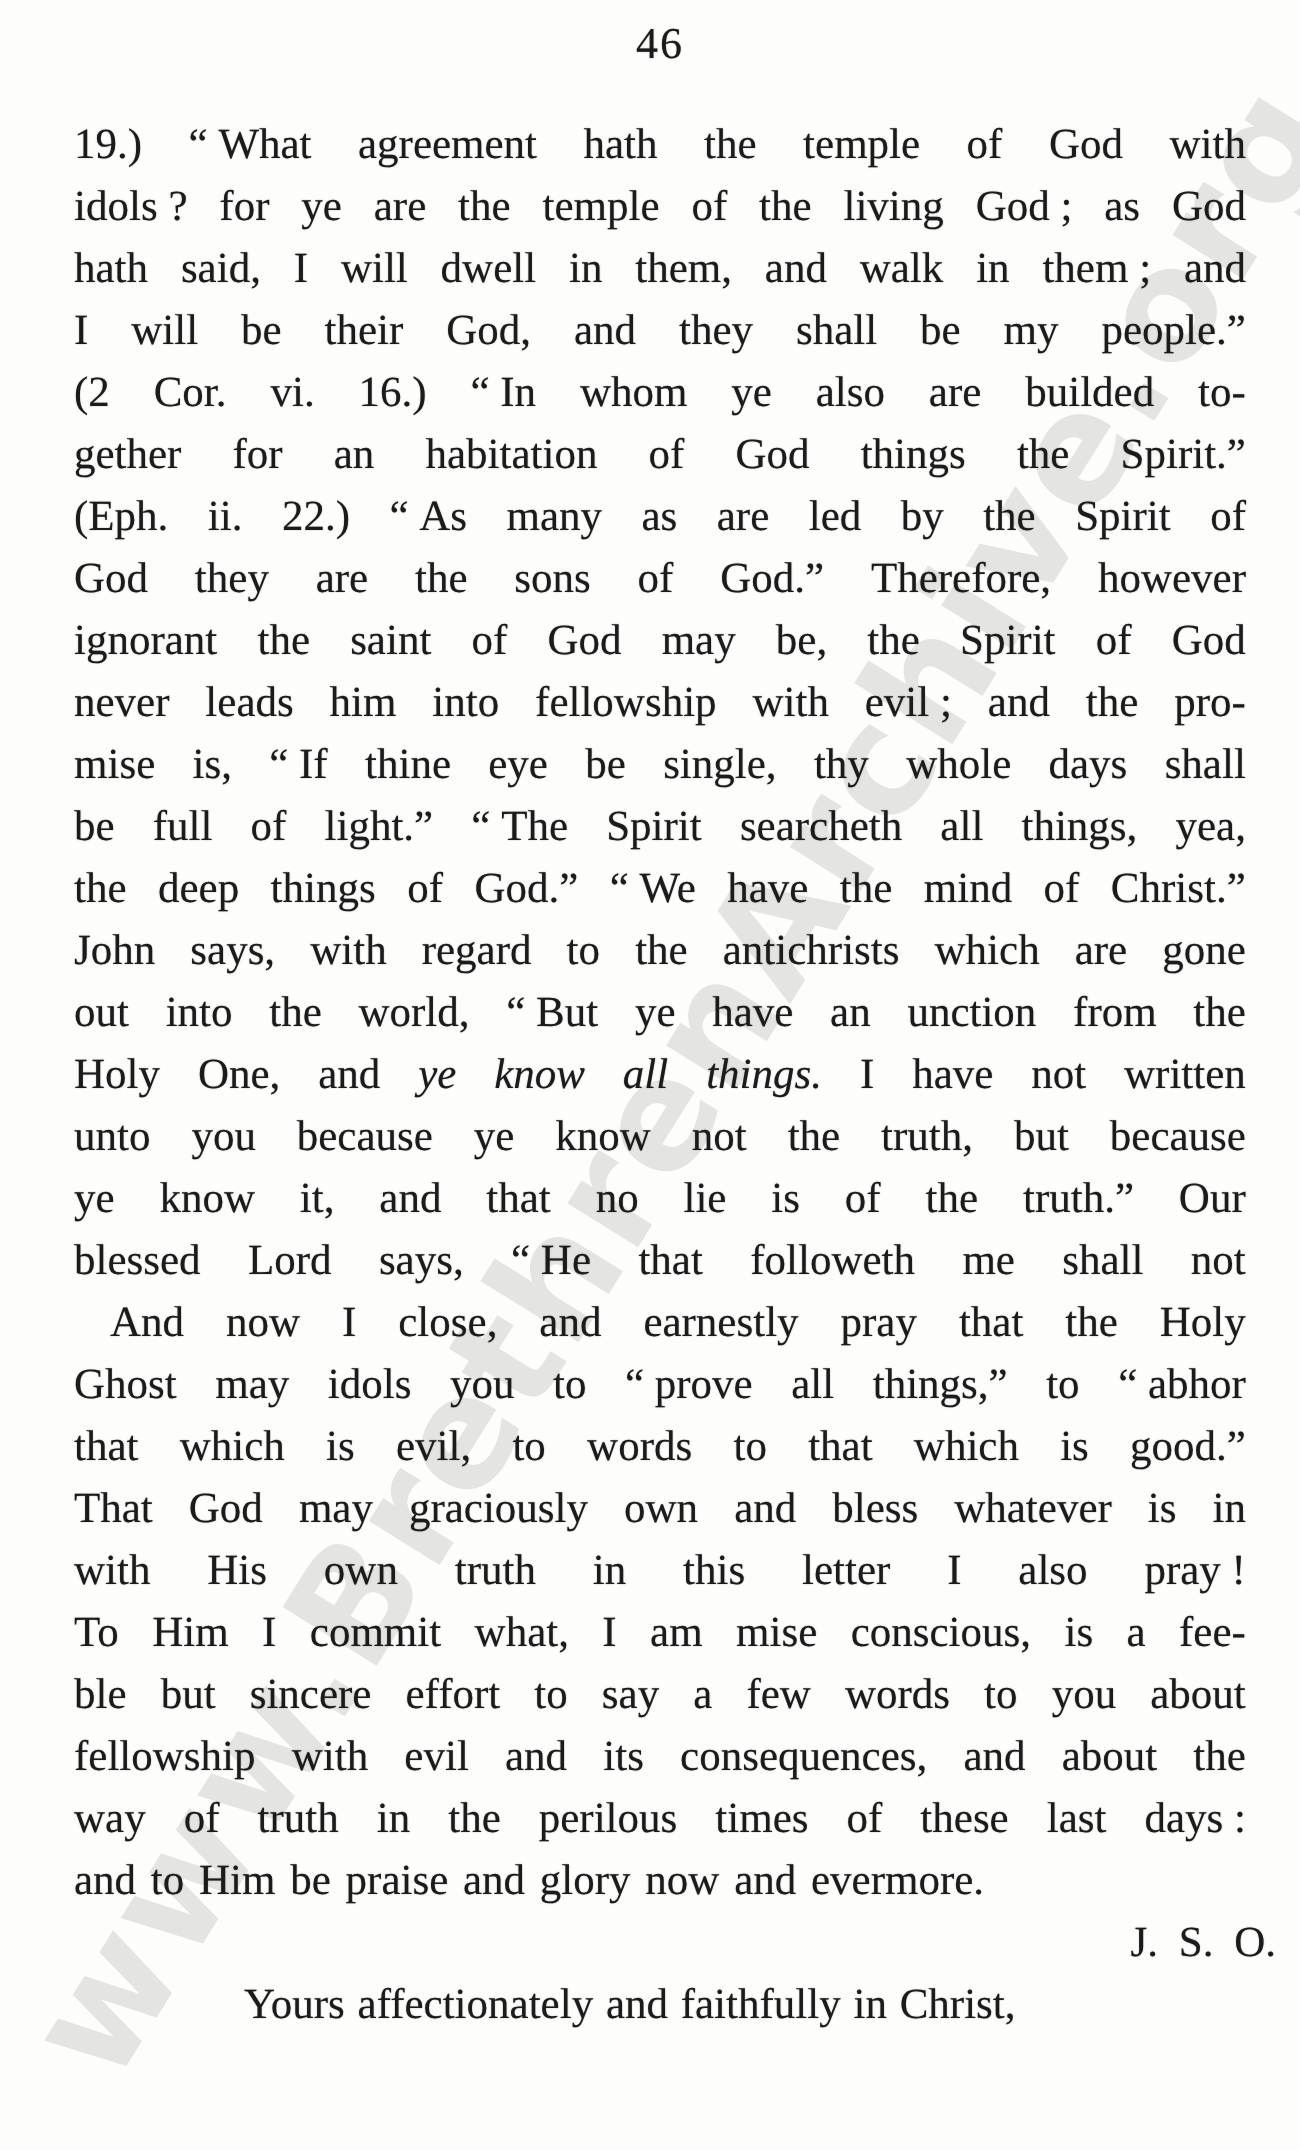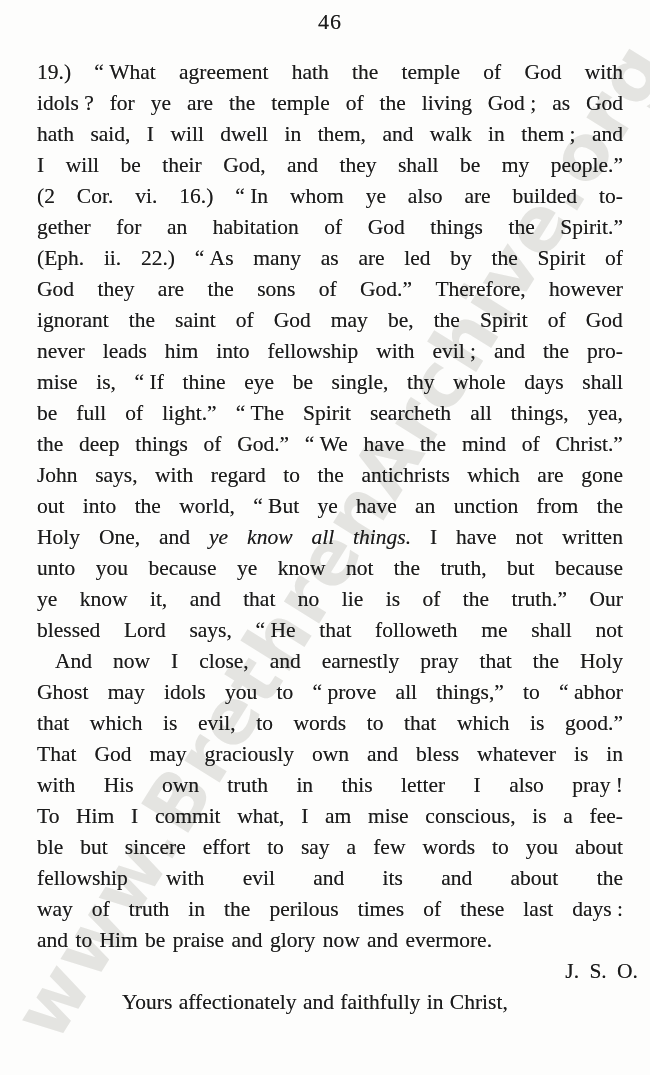--- a/index.html
+++ b/index.html
@@ -407,20 +407,21 @@
           <span class="w">to</span>
           <span class="w">you</span>
           <span class="w">about</span>
         </div>
         <div class="line jfx">
           <span class="w">fellowship</span>
           <span class="w">with</span>
           <span class="w">evil</span>
           <span class="w">and</span>
           <span class="w">its</span>
+          <span class="w">consequences,</span>
           <span class="w">and</span>
           <span class="w">about</span>
           <span class="w">the</span>
         </div>
         <div class="line jfx">
           <span class="w">way</span>
           <span class="w">of</span>
           <span class="w">truth</span>
           <span class="w">in</span>
           <span class="w">the</span>

